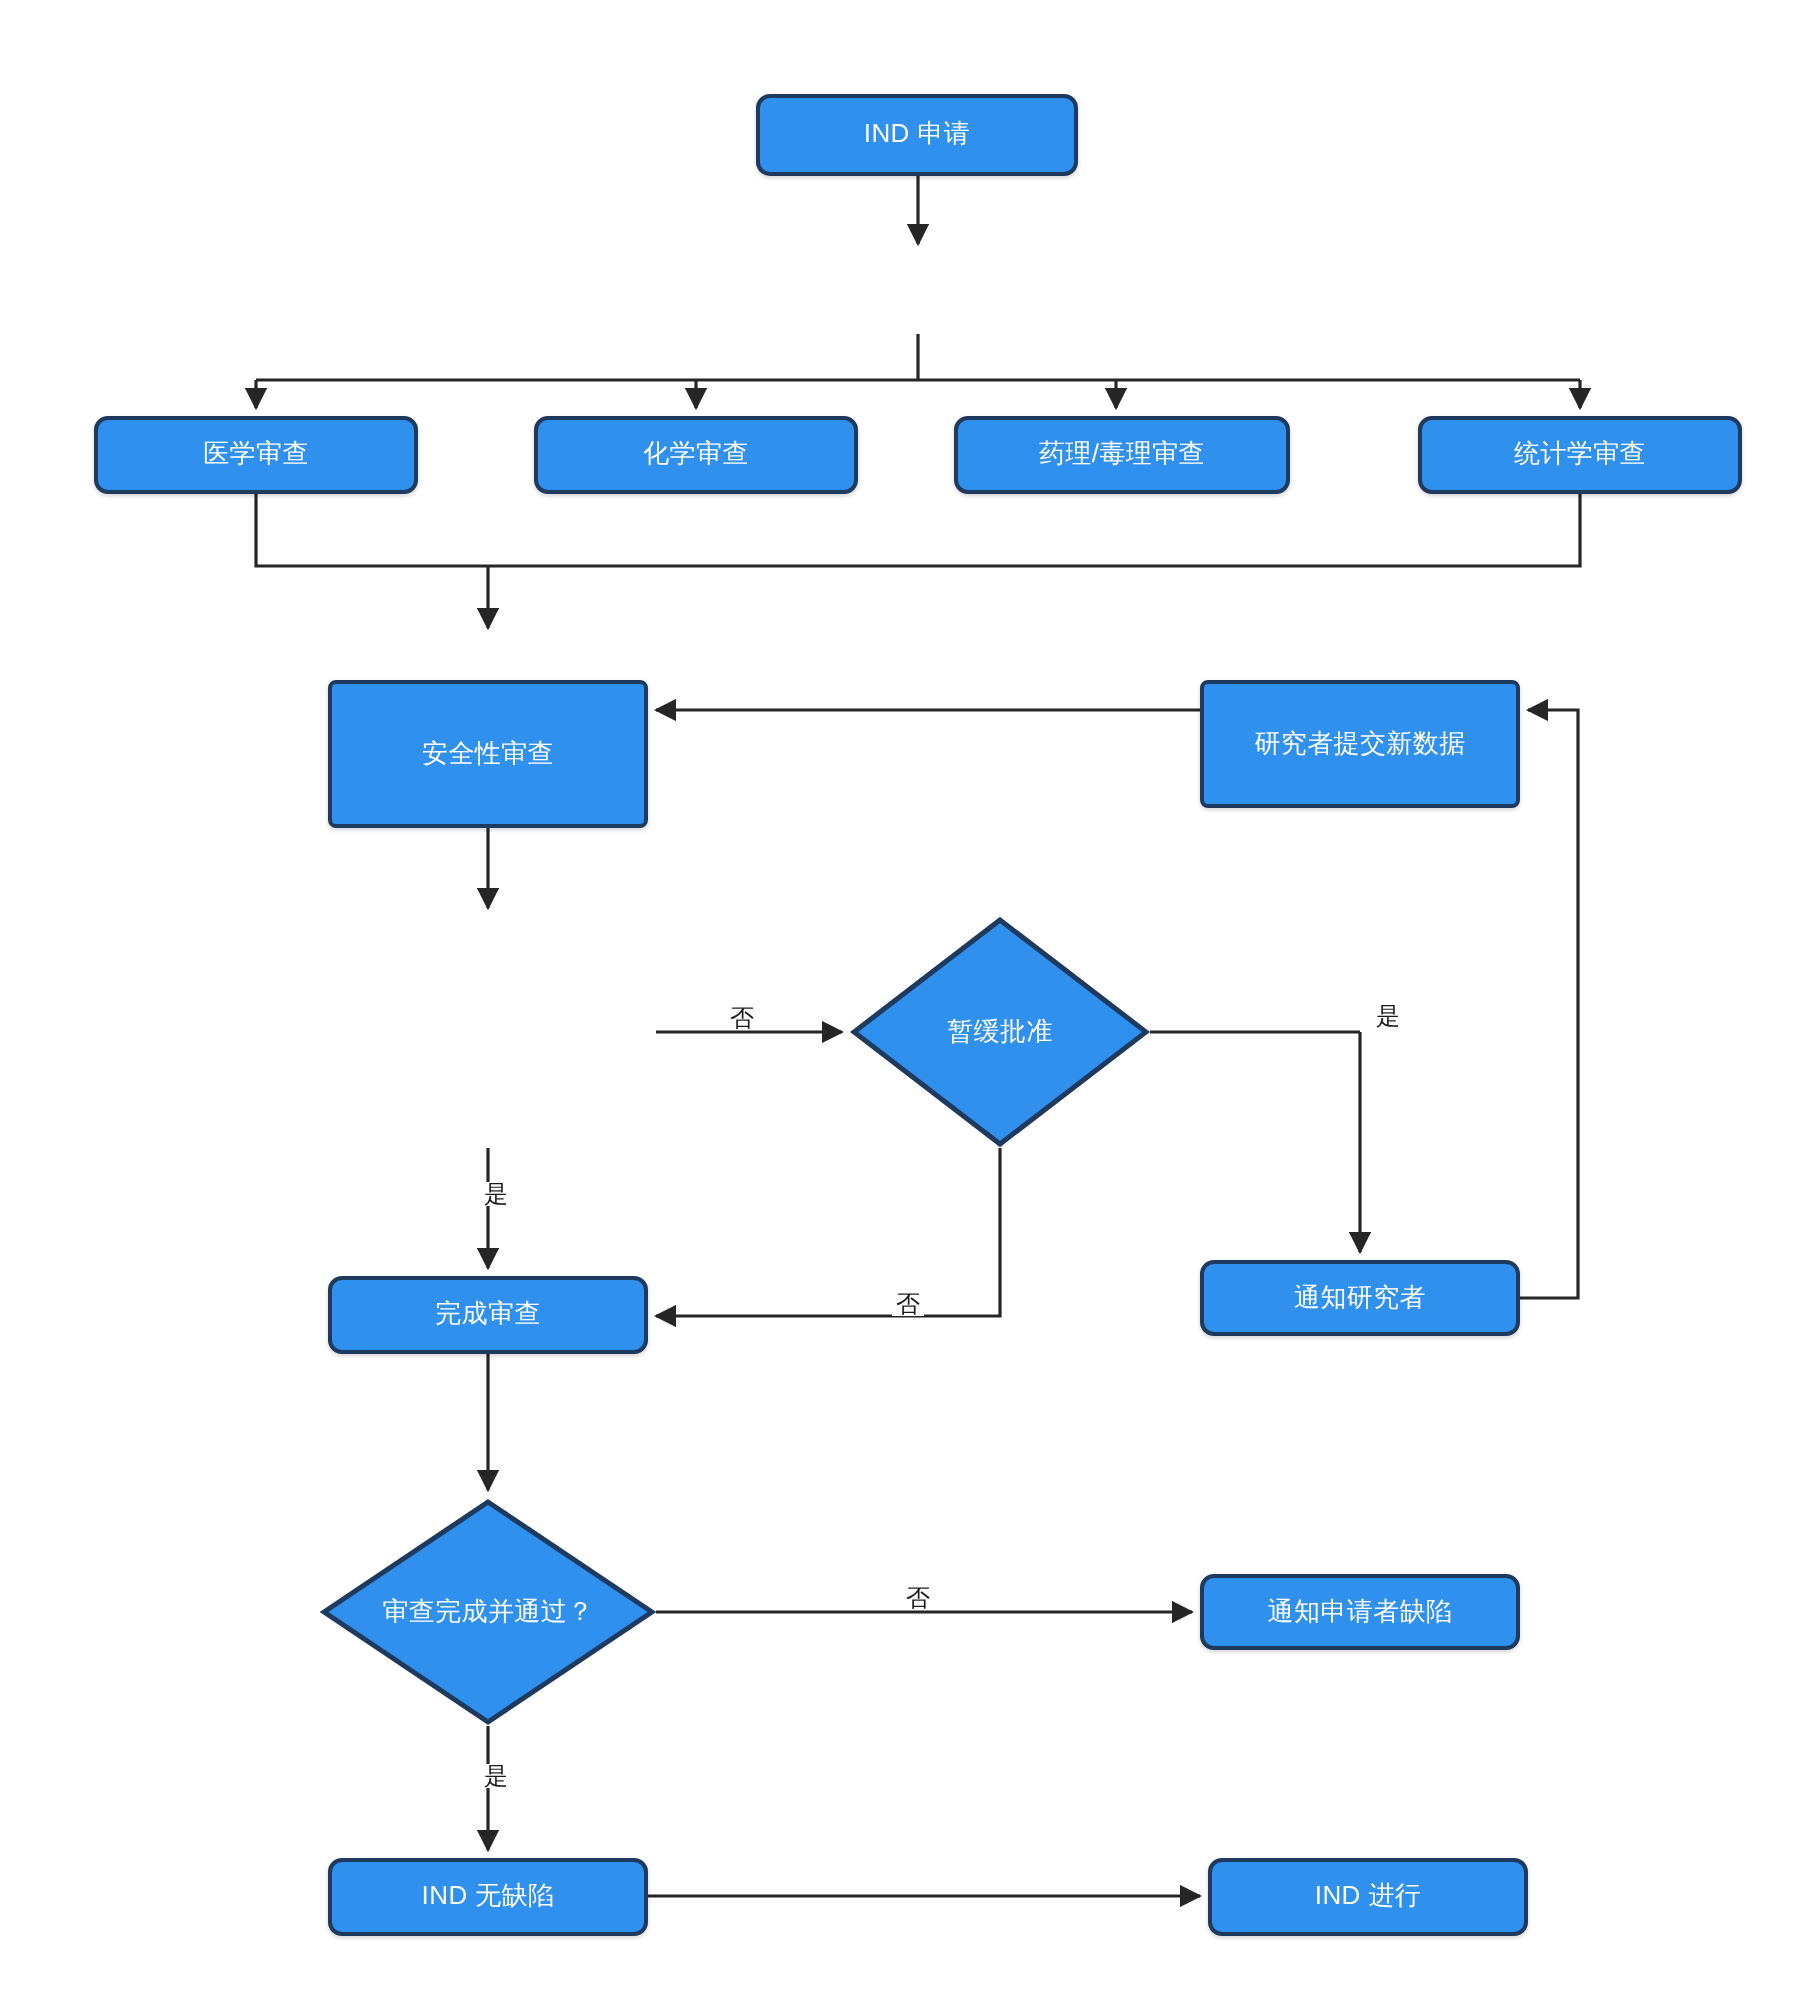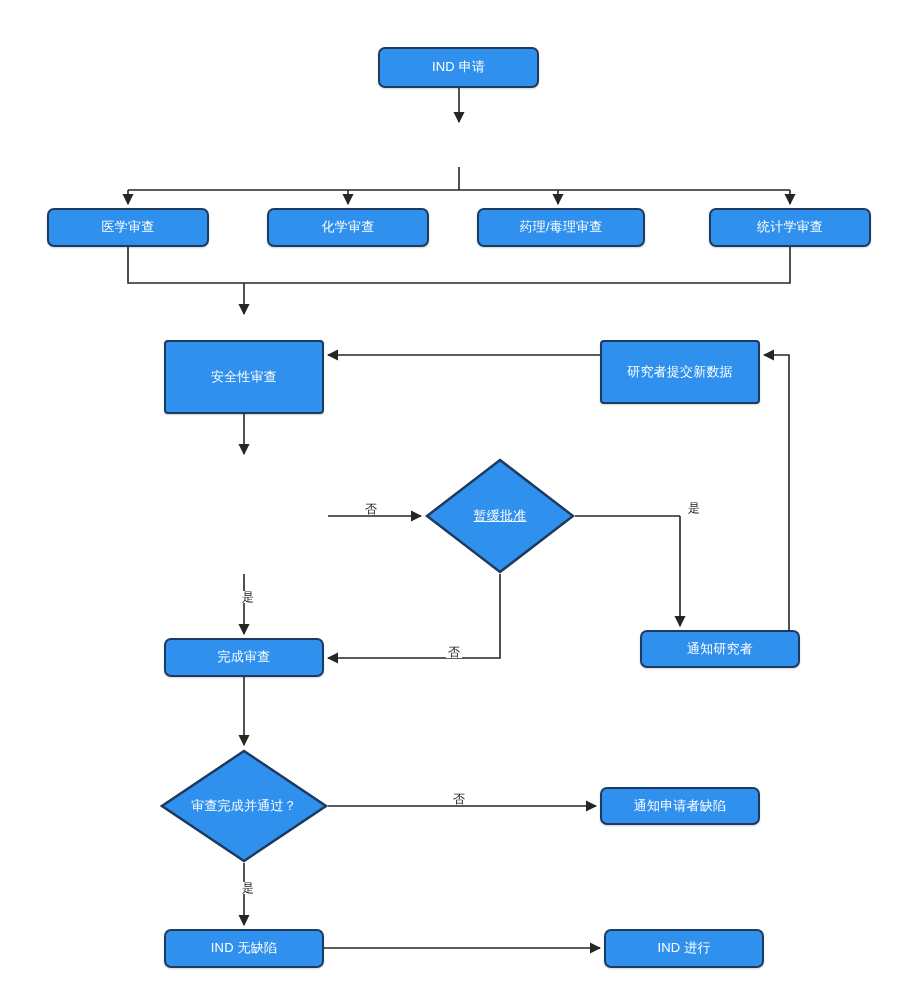--- a/index.html
+++ b/index.html
@@ -152,28 +152,28 @@
 
   <div class="node process flat" style="left:164px; top:318px; width:160px; height:74px;">
     <span>安全性审查</span>
   </div>
 
   <div class="node process flat" style="left:600px; top:318px; width:160px; height:64px;">
     <span>研究者提交新数据</span>
   </div>
 
 
-  <div class="node decision" style="left:425px; top:458px; width:150px; height:116px;text-decoration:underline;">
+  <div class="node decision" style="left:425px; top:458px; width:150px; height:116px;">
     <svg class="dshape" viewBox="0 0 150 116" preserveAspectRatio="none">
       <polygon points="75,2 148,58 75,114 2,58" fill="#2f90ee" stroke="#1f3a5f" stroke-width="2.5"></polygon>
     </svg>
     <span class="dlabel">暂缓批准</span>
   </div>
 
-  <div class="node process" style="left:600px; top:630px; width:160px; height:38px;margin-left:40px;">
+  <div class="node process" style="left:600px; top:630px; width:160px; height:38px;">
     <span>通知研究者</span>
   </div>
 
   <div class="node process" style="left:164px; top:638px; width:160px; height:39px;">
     <span>完成审查</span>
   </div>
 
   <div class="node decision" style="left:160px; top:749px; width:168px; height:114px;">
     <svg class="dshape" viewBox="0 0 168 114" preserveAspectRatio="none">
       <polygon points="84,2 166,57 84,112 2,57" fill="#2f90ee" stroke="#1f3a5f" stroke-width="2.5"></polygon>

